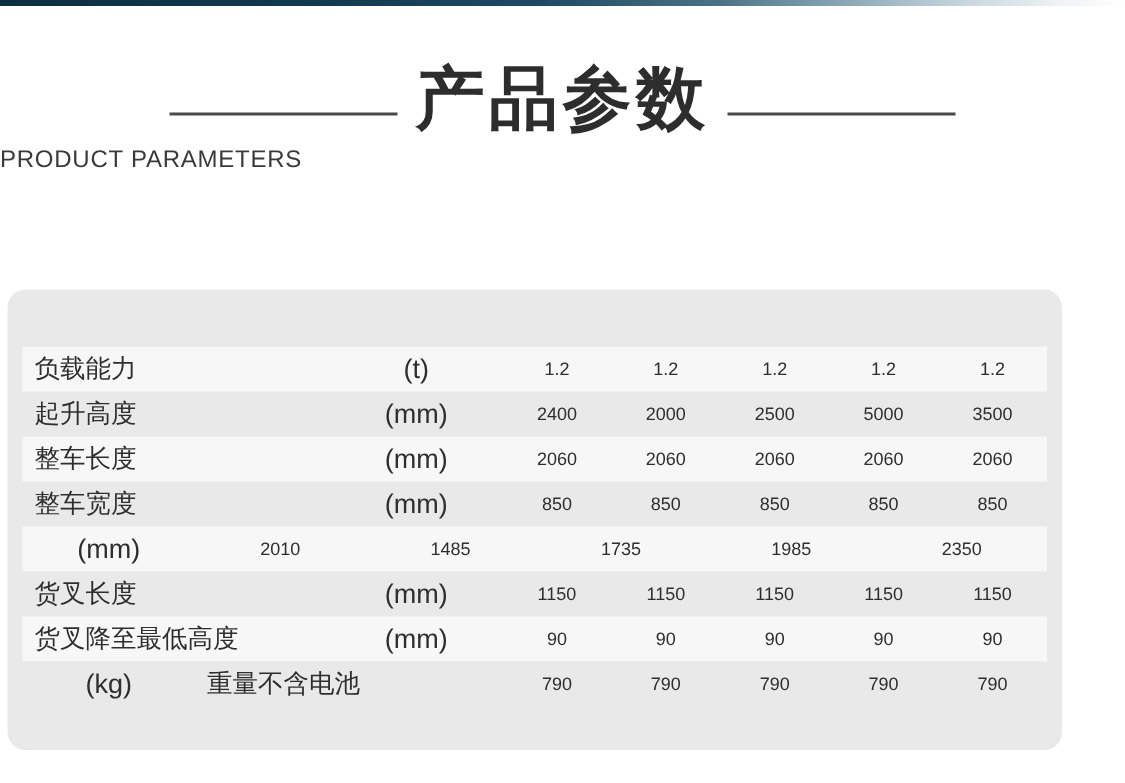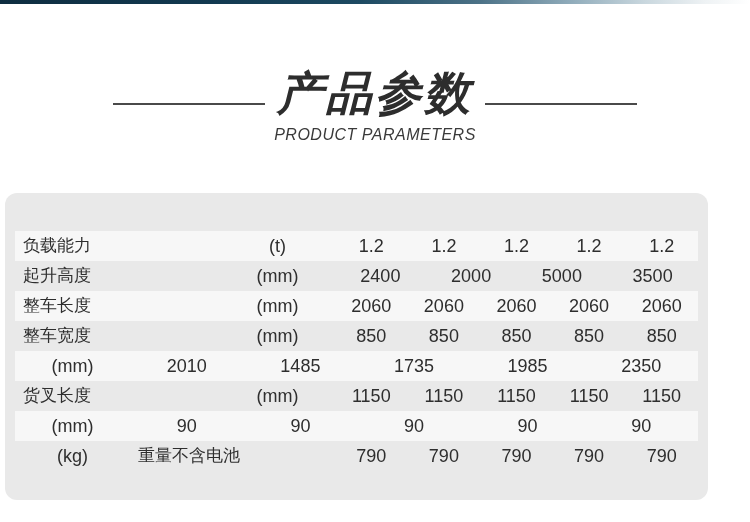--- a/index.html
+++ b/index.html
@@ -22,25 +22,23 @@
     width: 750px;
     height: 4px;
     background: linear-gradient(90deg,
       #0e2d40 0%, #123950 28%, #1d4a62 48%,
       #4c7287 64%, #8fabba 76%, #c9d7de 86%,
       #eef2f4 94%, #ffffff 100%);
   }
   
   .title-wrap {
     position: absolute;
-    top: 66px;
+    top: 38px;
     left: 0;
     width: 750px;
-    text-align: center;
-    font-style: italic;
   }
   .title-row {
     display: flex;
     justify-content: center;
     align-items: flex-start;
   }
   .title-line {
     width: 152px;
     height: 2px;
     background: #4a4a4a;
@@ -94,21 +92,21 @@
     text-align: left;
   }
   .cell.unit {
     width: 115px;
     text-align: center;
     font-size: 18px;
   }
   .cell.value {
     flex: 1 1 0;
     text-align: center;
-    font-size: 18px;
+    font-size: 12px;
   }
 </style>
 </head>
 <body>
 
 <div class="page">
 
   <div class="accent-bar"></div>
 
   <div class="title-wrap">
@@ -130,20 +128,21 @@
     <div class="cell value">1.2</div>
     <div class="cell value">1.2</div>
     <div class="cell value">1.2</div>
   </div>
 
   <div class="p-row">
     <div class="cell label">起升高度</div>
     <div class="cell unit">(mm)</div>
     <div class="cell value">2400</div>
     <div class="cell value">2000</div>
+    <div class="cell value">2500</div>
     <div class="cell value">5000</div>
     <div class="cell value">3500</div>
   </div>
 
   <div class="p-row">
     <div class="cell label">整车长度</div>
     <div class="cell unit">(mm)</div>
     <div class="cell value">2060</div>
     <div class="cell value">2060</div>
     <div class="cell value">2060</div>
@@ -174,20 +173,21 @@
     <div class="cell label">货叉长度</div>
     <div class="cell unit">(mm)</div>
     <div class="cell value">1150</div>
     <div class="cell value">1150</div>
     <div class="cell value">1150</div>
     <div class="cell value">1150</div>
     <div class="cell value">1150</div>
   </div>
 
   <div class="p-row">
+    <div class="cell label">货叉降至最低高度</div>
     <div class="cell unit">(mm)</div>
     <div class="cell value">90</div>
     <div class="cell value">90</div>
     <div class="cell value">90</div>
     <div class="cell value">90</div>
     <div class="cell value">90</div>
   </div>
 
   <div class="p-row">
     <div class="cell unit">(kg)</div>

